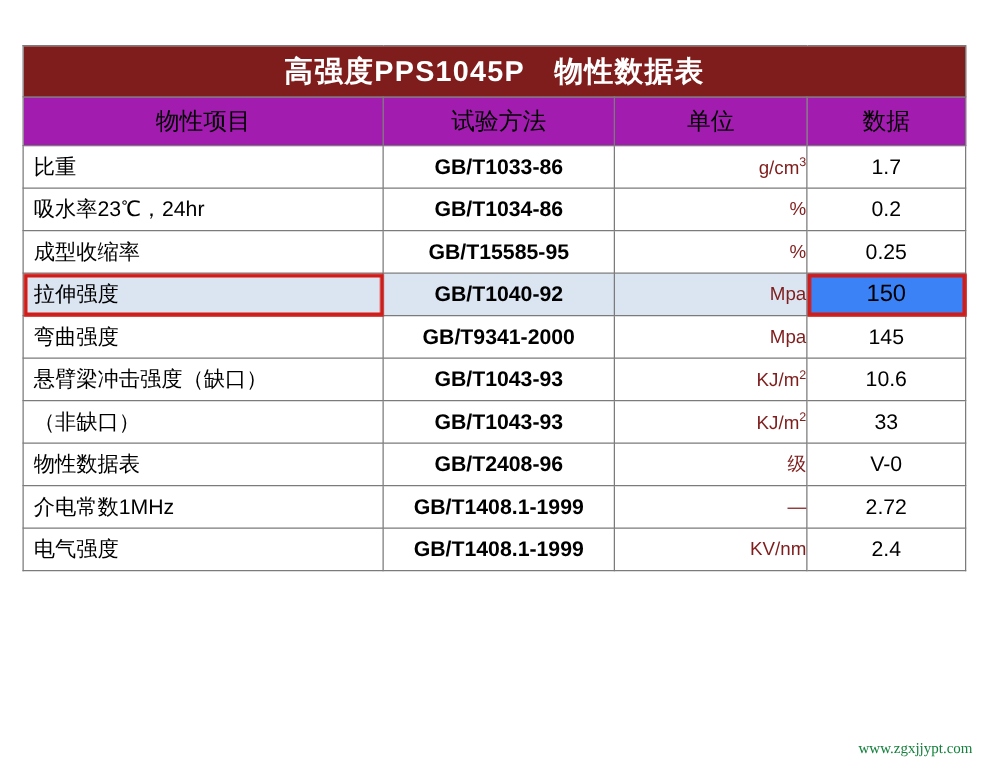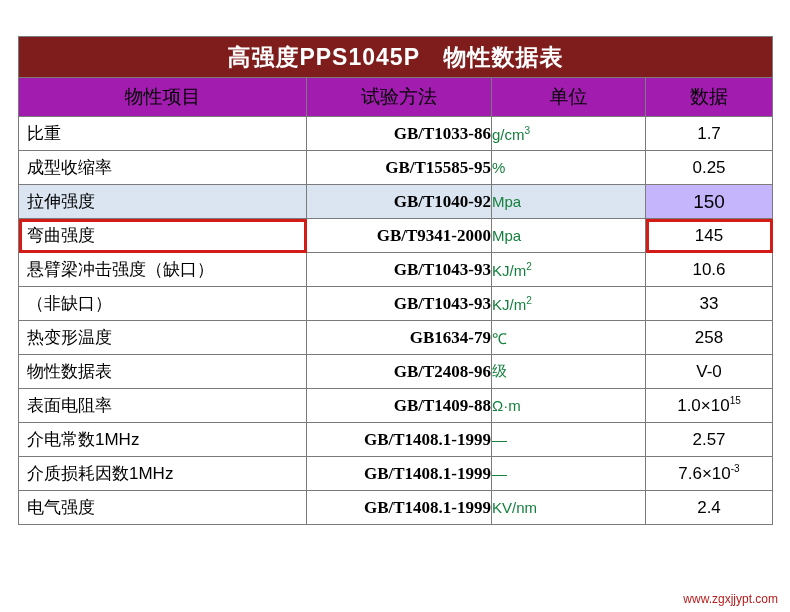--- a/index.html
+++ b/index.html
@@ -49,49 +49,49 @@
     height: 38px;
   }
   .c-item {
     text-align: left;
     padding-left: 8px !important;
     font-size: 17px;
     height: 33px;
     color: #000;
   }
   .c-method {
-    text-align: right;
+    text-align: center;
     font-size: 17px;
     font-weight: bold;
     color: #000;
-    font-family: Liberation Serif, serif;
+    font-family: Liberation Sans, sans-serif;
   }
   .c-unit {
-    text-align: left;
+    text-align: right;
     font-size: 15px;
-    color: #15803d;
+    color: #7f1d1d;
   }
   .c-value {
     text-align: center;
     font-size: 17px;
     color: #000;
   }
   tr.row-normal td {
     background: #ffffff;
   }
   tr.row-highlight td {
     background: #dbe5f1;
   }
   tr.row-highlight td.c-item,
   tr.row-highlight td.c-method,
   tr.row-highlight td.c-unit {
     background: #dbe5f1;
   }
   tr.row-highlight td.c-value {
-    background: #c4b5fd;
+    background: #3b82f6;
     font-size: 19px;
   }
   sup {
     font-size: 10px;
     vertical-align: super;
   }
   .box-item {
     position: absolute;
     left: 18px;
     top: 254px;
@@ -109,22 +109,22 @@
     height: 36px;
     border: 3px solid #d31b17;
     box-sizing: border-box;
     pointer-events: none;
   }
   .watermark {
     position: absolute;
     right: 12px;
     bottom: 6px;
     font-size: 12px;
-    color: #b91c1c;
-    font-family: Liberation Sans, sans-serif;
+    color: #15803d;
+    font-family: Liberation Serif, serif;
     margin-left: 30px;
   }
 </style>
 </head>
 <body>
 
 <div class="sheet">
   <table class="spec">
     <colgroup>
       <col style="width:288px">
@@ -143,20 +143,26 @@
         <td class="hdr">数据</td>
       </tr>
 
     <tr class="row-normal">
           <td class="c-item">比重</td>
           <td class="c-method">GB/T1033-86</td>
           <td class="c-unit"><span>g/cm</span><sup>3</sup></td>
           <td class="c-value">1.7</td>
         </tr>
         <tr class="row-normal">
+          <td class="c-item">吸水率23℃，24hr</td>
+          <td class="c-method">GB/T1034-86</td>
+          <td class="c-unit">%</td>
+          <td class="c-value">0.2</td>
+        </tr>
+        <tr class="row-normal">
           <td class="c-item">成型收缩率</td>
           <td class="c-method">GB/T15585-95</td>
           <td class="c-unit">%</td>
           <td class="c-value">0.25</td>
         </tr>
         <tr class="row-highlight">
           <td class="c-item">拉伸强度</td>
           <td class="c-method">GB/T1040-92</td>
           <td class="c-unit">Mpa</td>
           <td class="c-value">150</td>
@@ -173,48 +179,30 @@
           <td class="c-unit"><span>KJ/m</span><sup>2</sup></td>
           <td class="c-value">10.6</td>
         </tr>
         <tr class="row-normal">
           <td class="c-item">（非缺口）</td>
           <td class="c-method">GB/T1043-93</td>
           <td class="c-unit"><span>KJ/m</span><sup>2</sup></td>
           <td class="c-value">33</td>
         </tr>
         <tr class="row-normal">
-          <td class="c-item">热变形温度</td>
-          <td class="c-method">GB1634-79</td>
-          <td class="c-unit">℃</td>
-          <td class="c-value">258</td>
-        </tr>
-        <tr class="row-normal">
           <td class="c-item">物性数据表</td>
           <td class="c-method">GB/T2408-96</td>
           <td class="c-unit">级</td>
           <td class="c-value">V-0</td>
         </tr>
         <tr class="row-normal">
-          <td class="c-item">表面电阻率</td>
-          <td class="c-method">GB/T1409-88</td>
-          <td class="c-unit">Ω·m</td>
-          <td class="c-value"><span>1.0×10</span><sup>15</sup></td>
-        </tr>
-        <tr class="row-normal">
           <td class="c-item">介电常数1MHz</td>
           <td class="c-method">GB/T1408.1-1999</td>
           <td class="c-unit">—</td>
-          <td class="c-value">2.57</td>
-        </tr>
-        <tr class="row-normal">
-          <td class="c-item">介质损耗因数1MHz</td>
-          <td class="c-method">GB/T1408.1-1999</td>
-          <td class="c-unit">—</td>
-          <td class="c-value"><span>7.6×10</span><sup>-3</sup></td>
+          <td class="c-value">2.72</td>
         </tr>
         <tr class="row-normal">
           <td class="c-item">电气强度</td>
           <td class="c-method">GB/T1408.1-1999</td>
           <td class="c-unit">KV/nm</td>
           <td class="c-value">2.4</td>
         </tr>
       </tbody>
   </table>
   <div class="box-item" style="left: 18.5px; top: 218.5px; width: 288px; height: 34px; position: fixed;"></div>

